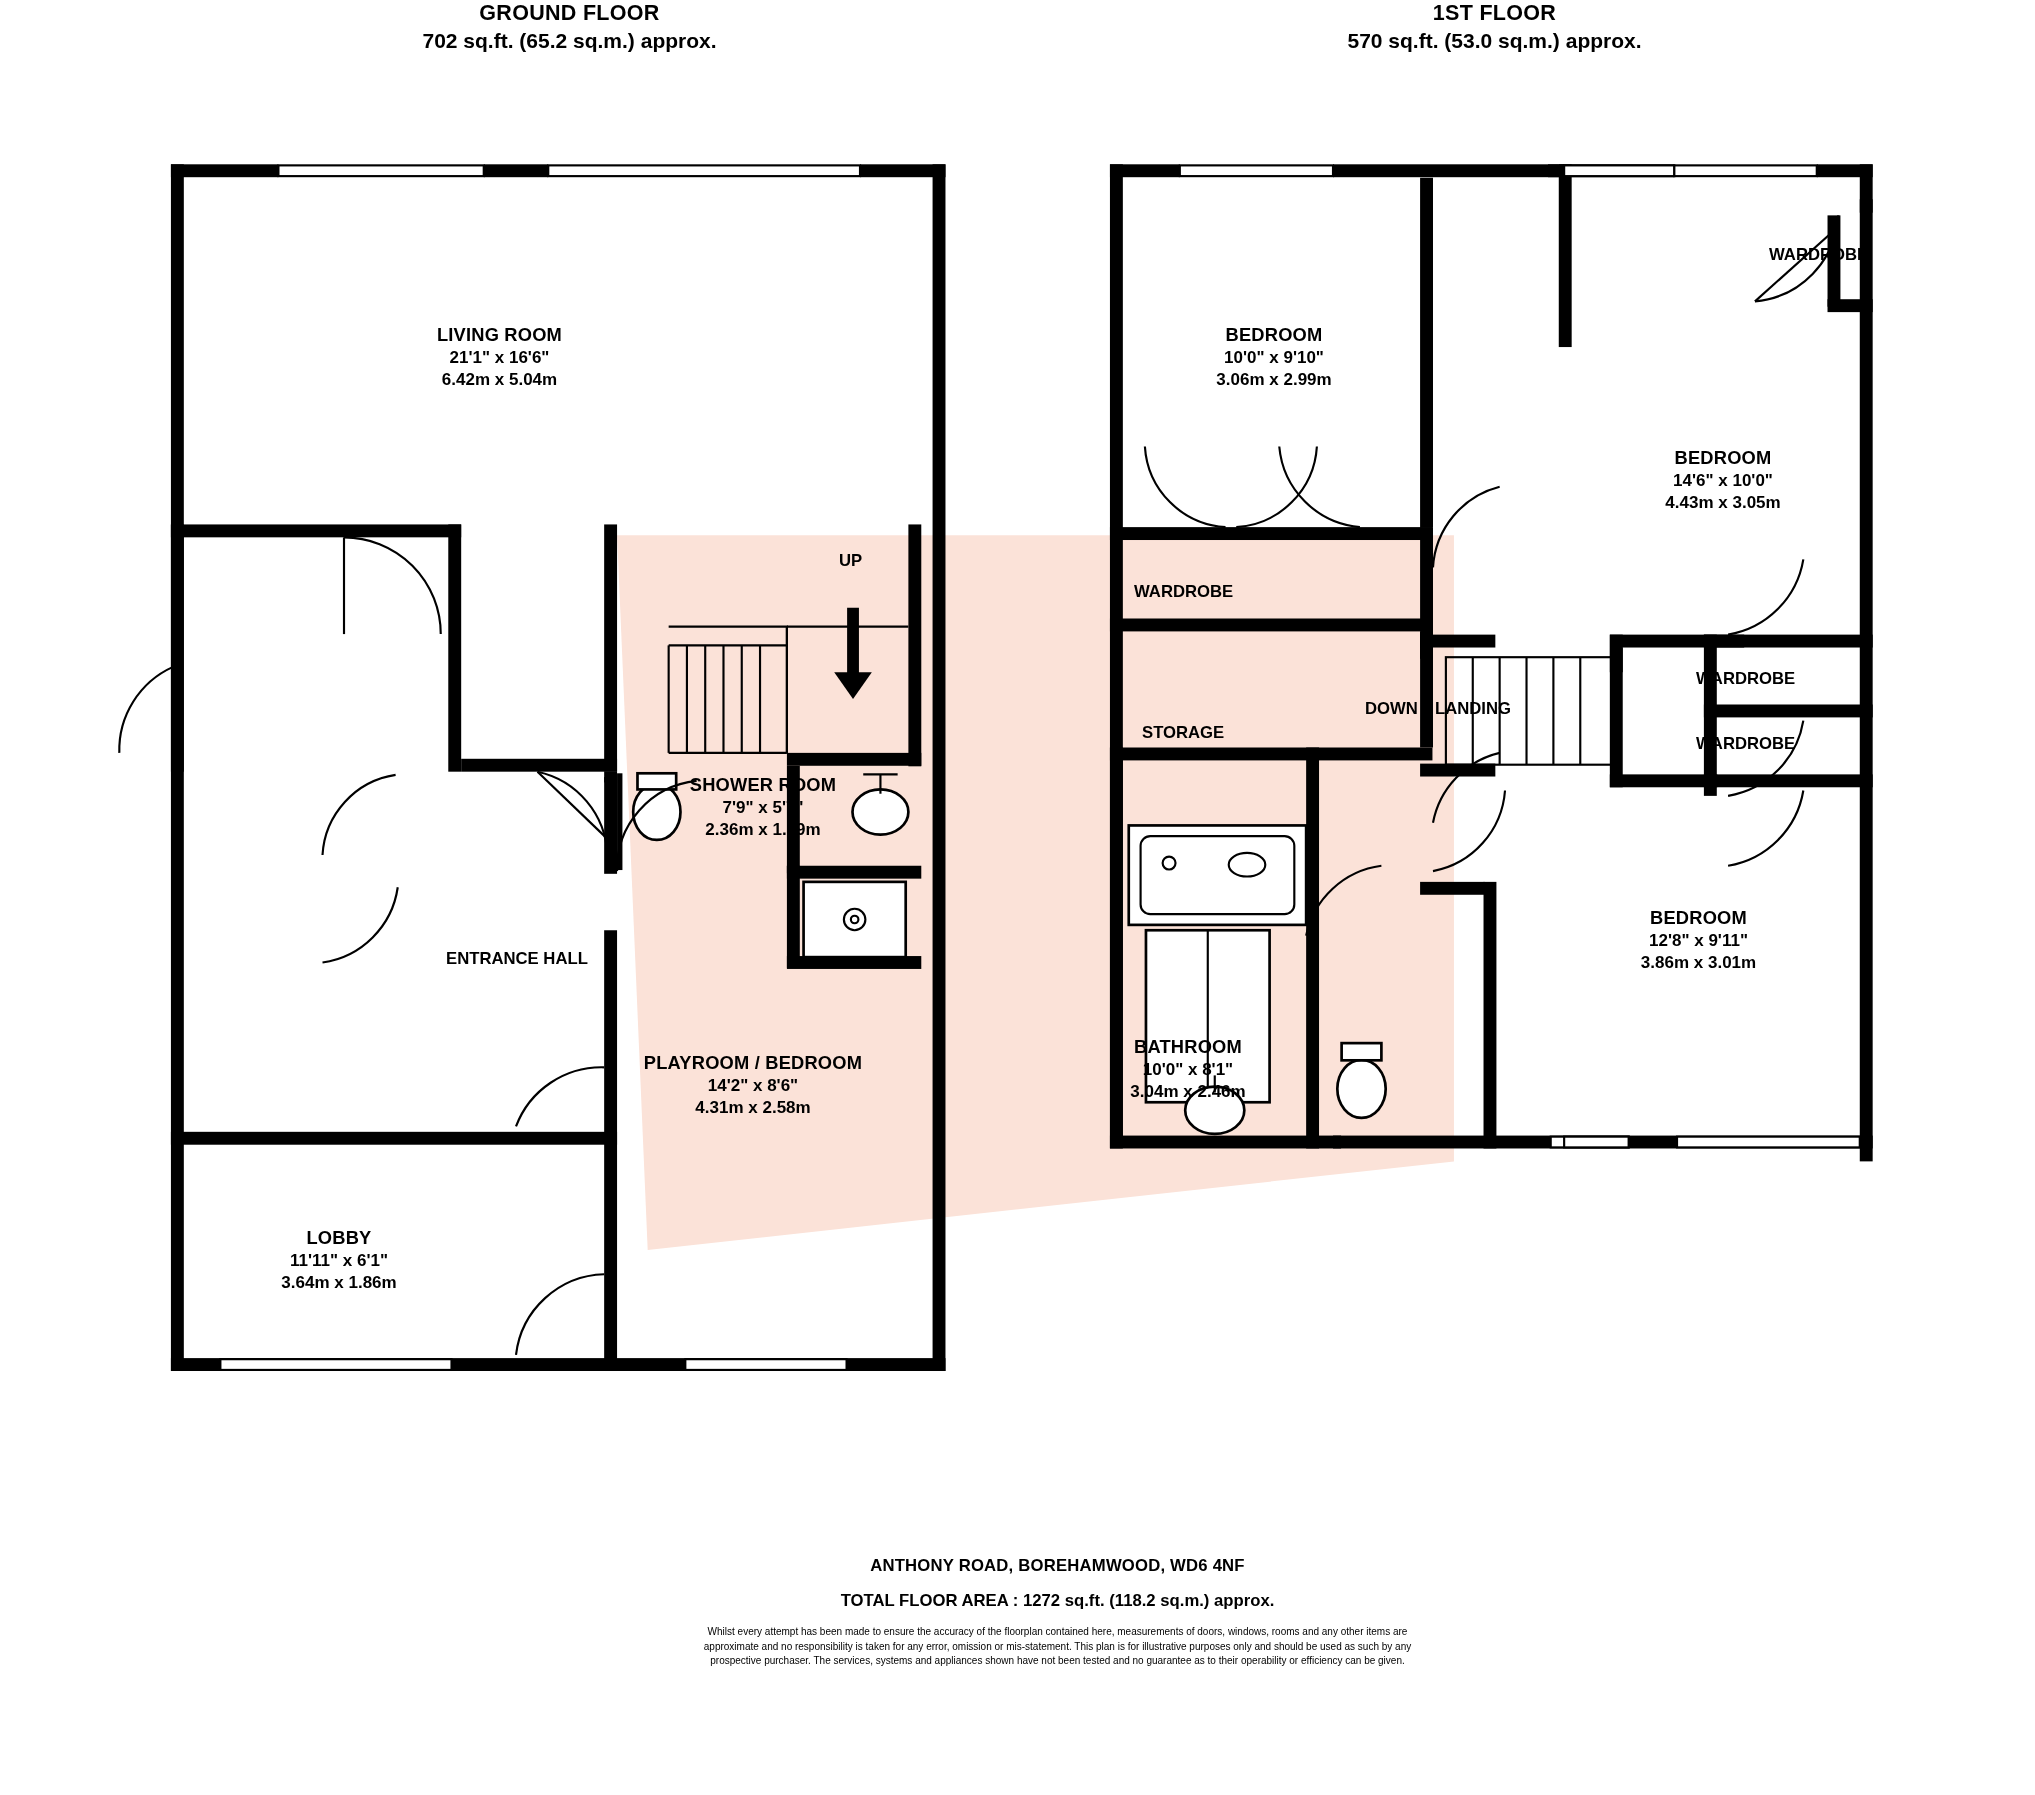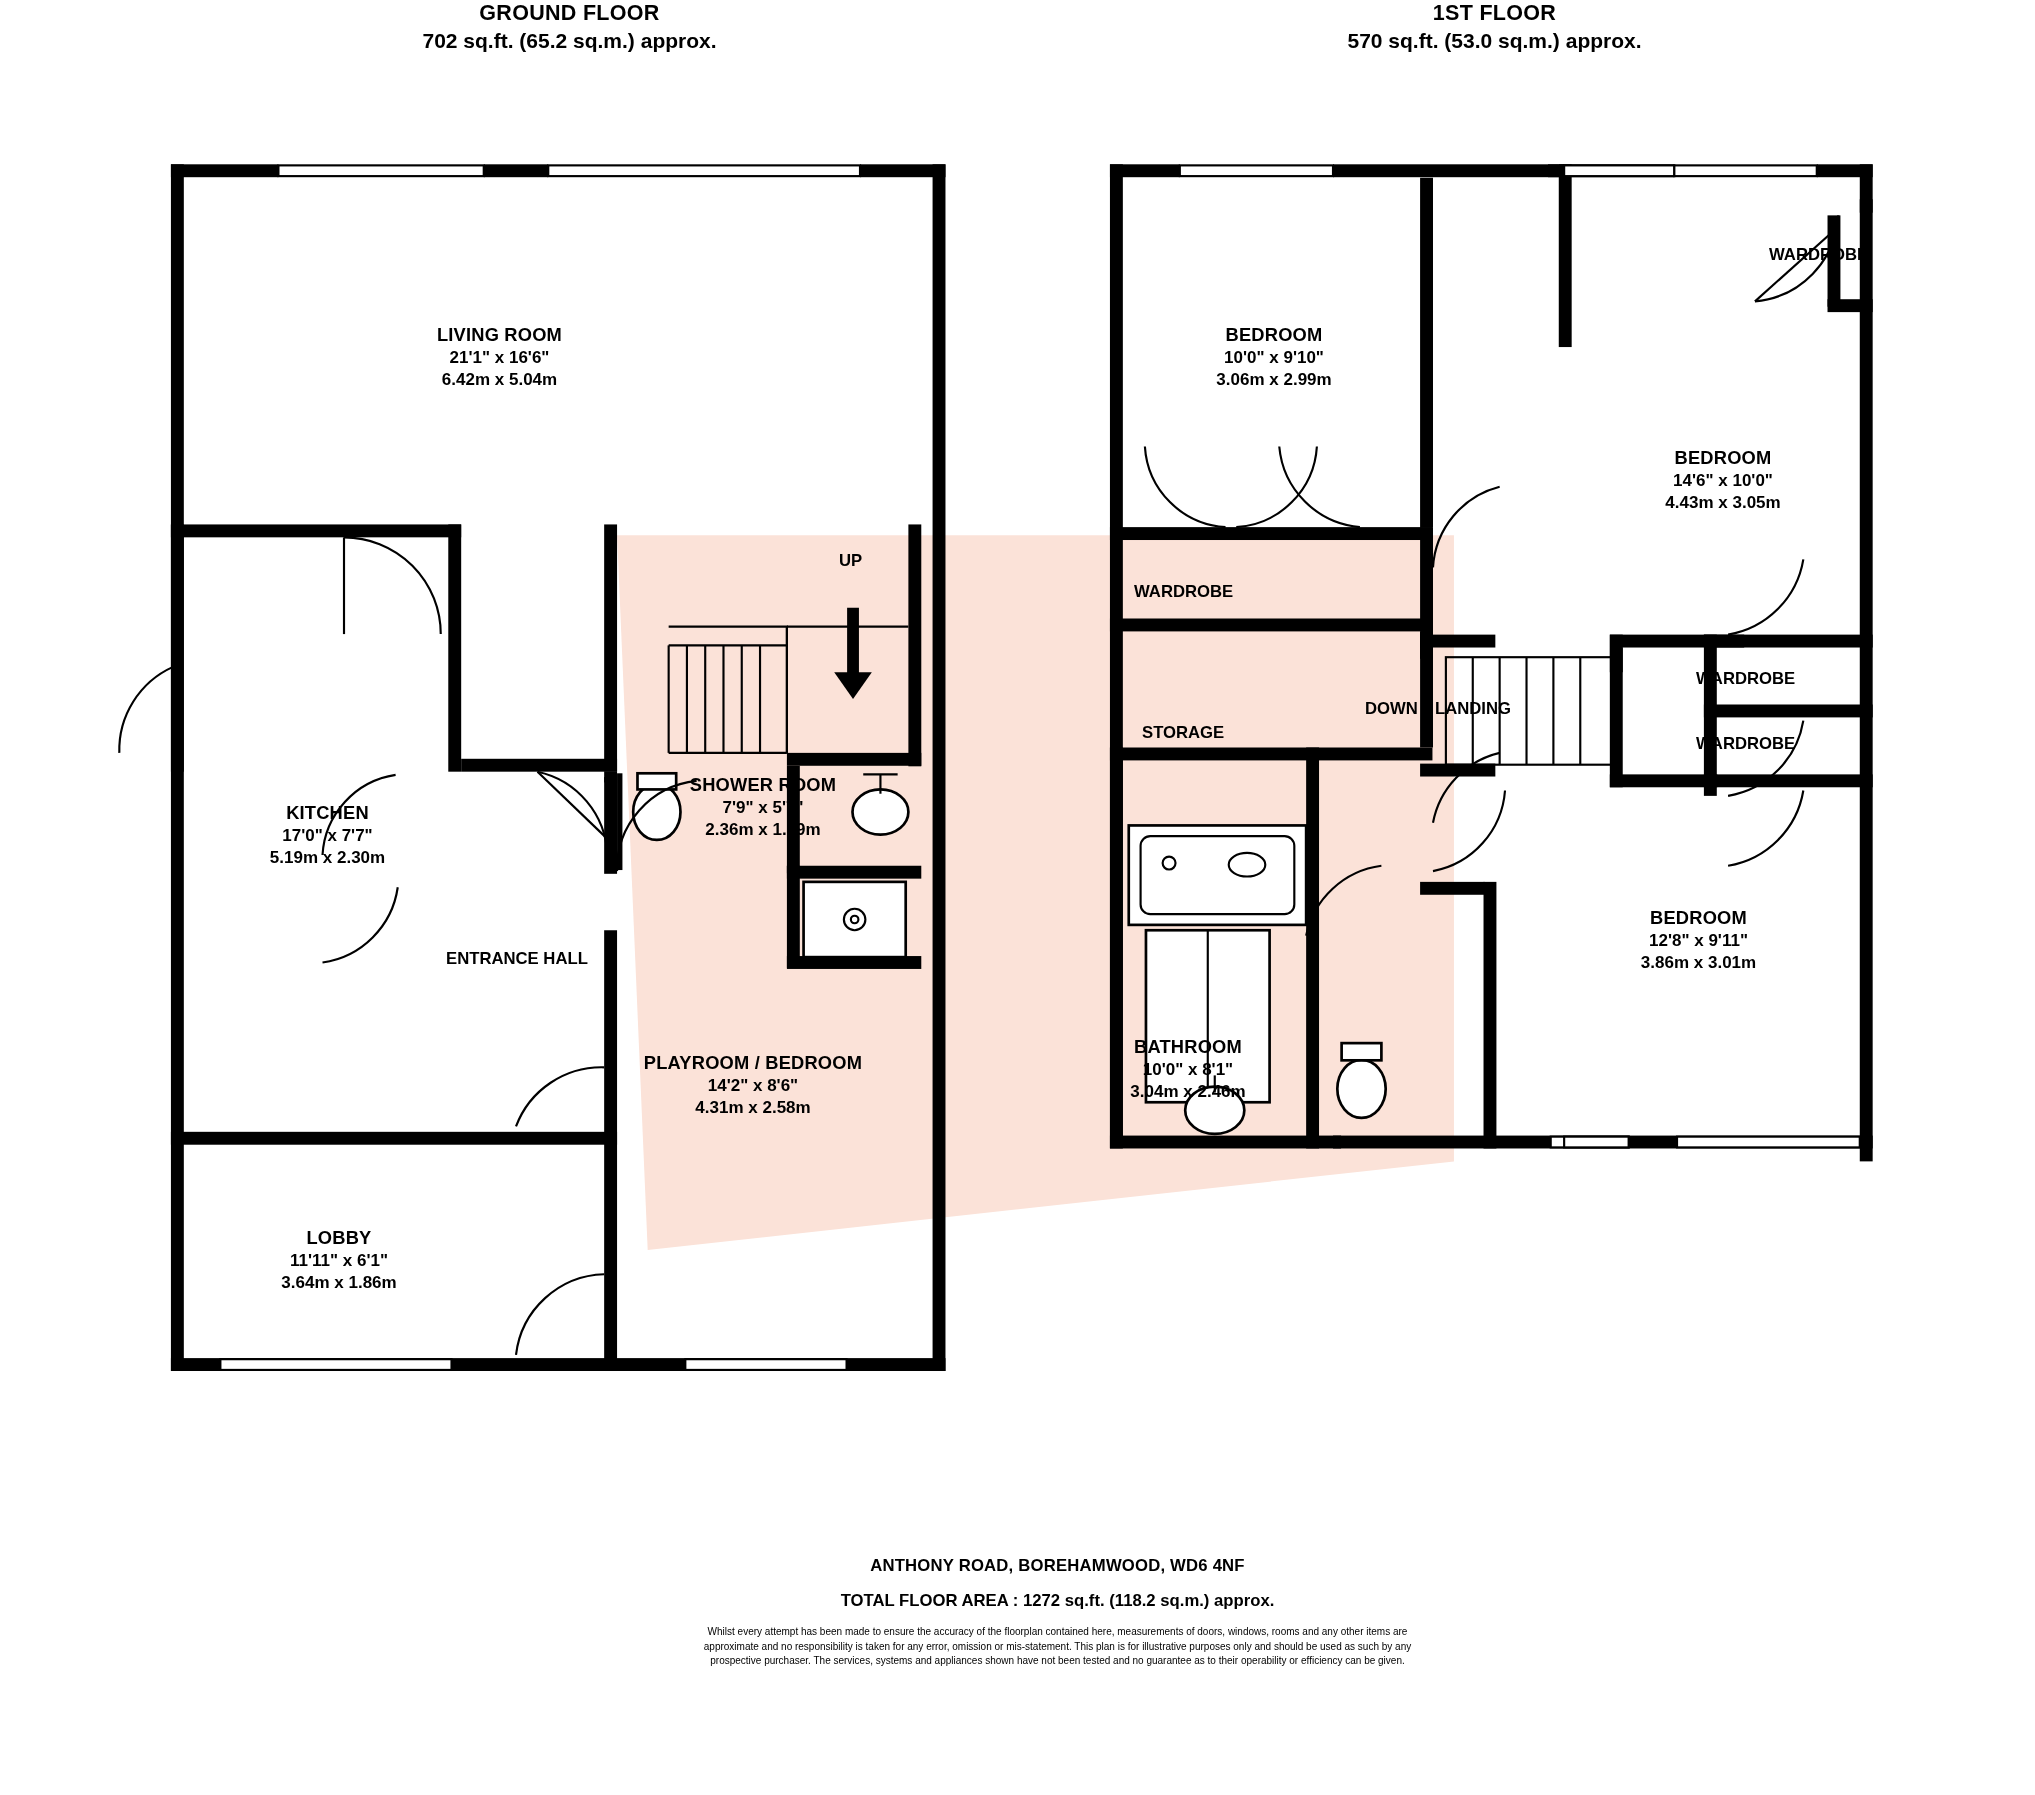--- a/index.html
+++ b/index.html
@@ -295,25 +295,20 @@
     <div class="line1">1ST FLOOR</div>
     <div class="line2">570 sq.ft. (53.0 sq.m.) approx.</div>
   </div>
 
   <div class="room-label" style="left:333px; top:323px; width:333px;">
     <div class="name">LIVING ROOM</div>
     <div class="imp">21'1"  x 16'6"</div>
     <div class="met">6.42m  x 5.04m</div>
   </div>
 
-  <div class="room-label" style="left:177px; top:801px; width:301px;">
-    <div class="name">KITCHEN</div>
-    <div class="imp">17'0"  x 7'7"</div>
-    <div class="met">5.19m  x 2.30m</div>
-  </div>
 
   <div class="room-label" style="left:642px; top:773px; width:242px;">
     <div class="name">SHOWER ROOM</div>
     <div class="imp">7'9"  x 5'7"</div>
     <div class="met">2.36m  x 1.69m</div>
   </div>
 
   <div class="room-label" style="left:570px; top:1051px; width:366px;">
     <div class="name">PLAYROOM / BEDROOM</div>
     <div class="imp">14'2"  x 8'6"</div>

